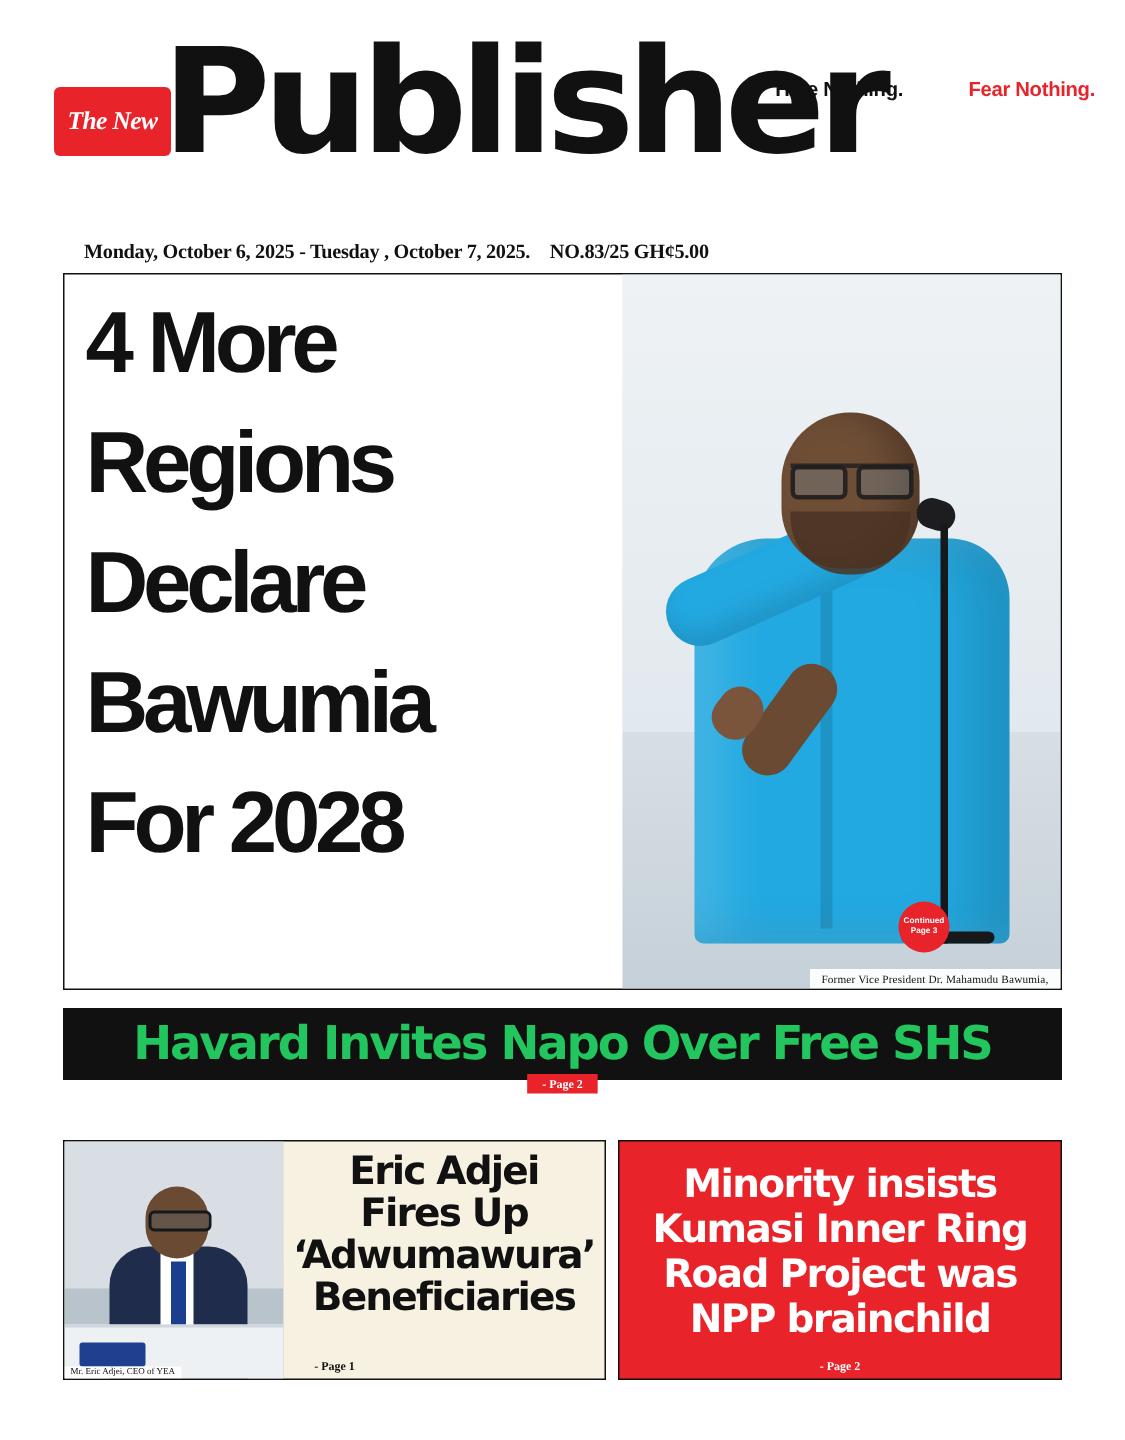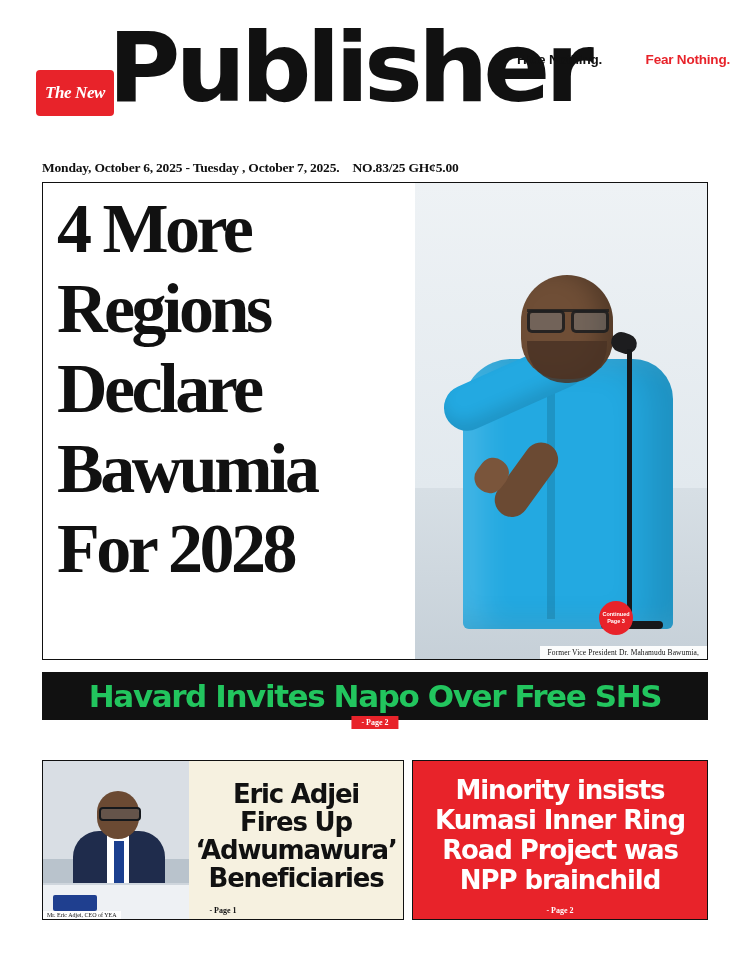--- a/index.html
+++ b/index.html
@@ -18,21 +18,21 @@
 
   
   .masthead{
     position:relative;
     height:115px;
     padding:28px 18px 0 18px;
     box-sizing:border-box;
   }
   .flag{
     position:absolute;
-    left:36px;top:70px;
+    left:36px;top:58px;
     width:78px;height:46px;
     background:#e8232a;
     border-radius:4px;
     display:flex;align-items:center;justify-content:center;
   }
   .flag .flag-text{
     color:#ffffff;
     font-size:17px;
     font-weight:700;
     font-style:italic;
@@ -57,21 +57,21 @@
     font-size:13.5px;
     font-weight:700;
     color:#111;
     letter-spacing:-0.2px;
   }
   .tagline .red{color:#e8232a;padding-left:40px;}
 
   
   .dateline{
     position:absolute;
-    left:42px;top:160px;
+    left:56px;top:160px;
     font-size:13.5px;
     font-weight:700;
     color:#111;
     letter-spacing:-0.2px;
     font-family:"Liberation Serif", serif;
   }
   .dateline .issue{margin-left:10px;}
 
   
   .lead{
@@ -80,23 +80,23 @@
     width:666px;height:478px;
     background:#ffffff;
     border:1px solid #111;
     box-sizing:border-box;
     overflow:hidden;
   }
   .lead-head{
     position:absolute;
     left:14px;top:6px;
     width:420px;
-    font-family:Liberation Serif, serif;
-    font-weight:700;
-    font-size:70px;
+    font-family:Liberation Sans, sans-serif;
+    font-weight:700;
+    font-size:58px;
     line-height:80px;
     letter-spacing:-3.5px;
     color:#111;
     z-index:3;
   }
   
   .lead-photo{
     position:absolute;
     right:0;top:0;
     width:292px;height:100%;
@@ -294,21 +294,21 @@
     background:#1f3f8f;border-radius:2px;
   }
   .thumb-cap{
     position:absolute;left:0;bottom:0;
     background:rgba(255,255,255,0.9);
     font-size:6px;color:#111;padding:1px 4px;
     font-family:"Liberation Serif", serif;
   }
   .card-left-text{
     flex:1;
-    display:flex;flex-direction:column;align-items:center;justify-content:center;
+    display:flex;flex-direction:column;align-items:center;
     padding:6px 6px 14px 6px;
     box-sizing:border-box;
   }
   .card-left-head{
     font-family:"DejaVu Sans", sans-serif;
     font-weight:700;
     font-size:26px;
     line-height:28px;
     letter-spacing:-1.2px;
     text-align:center;

